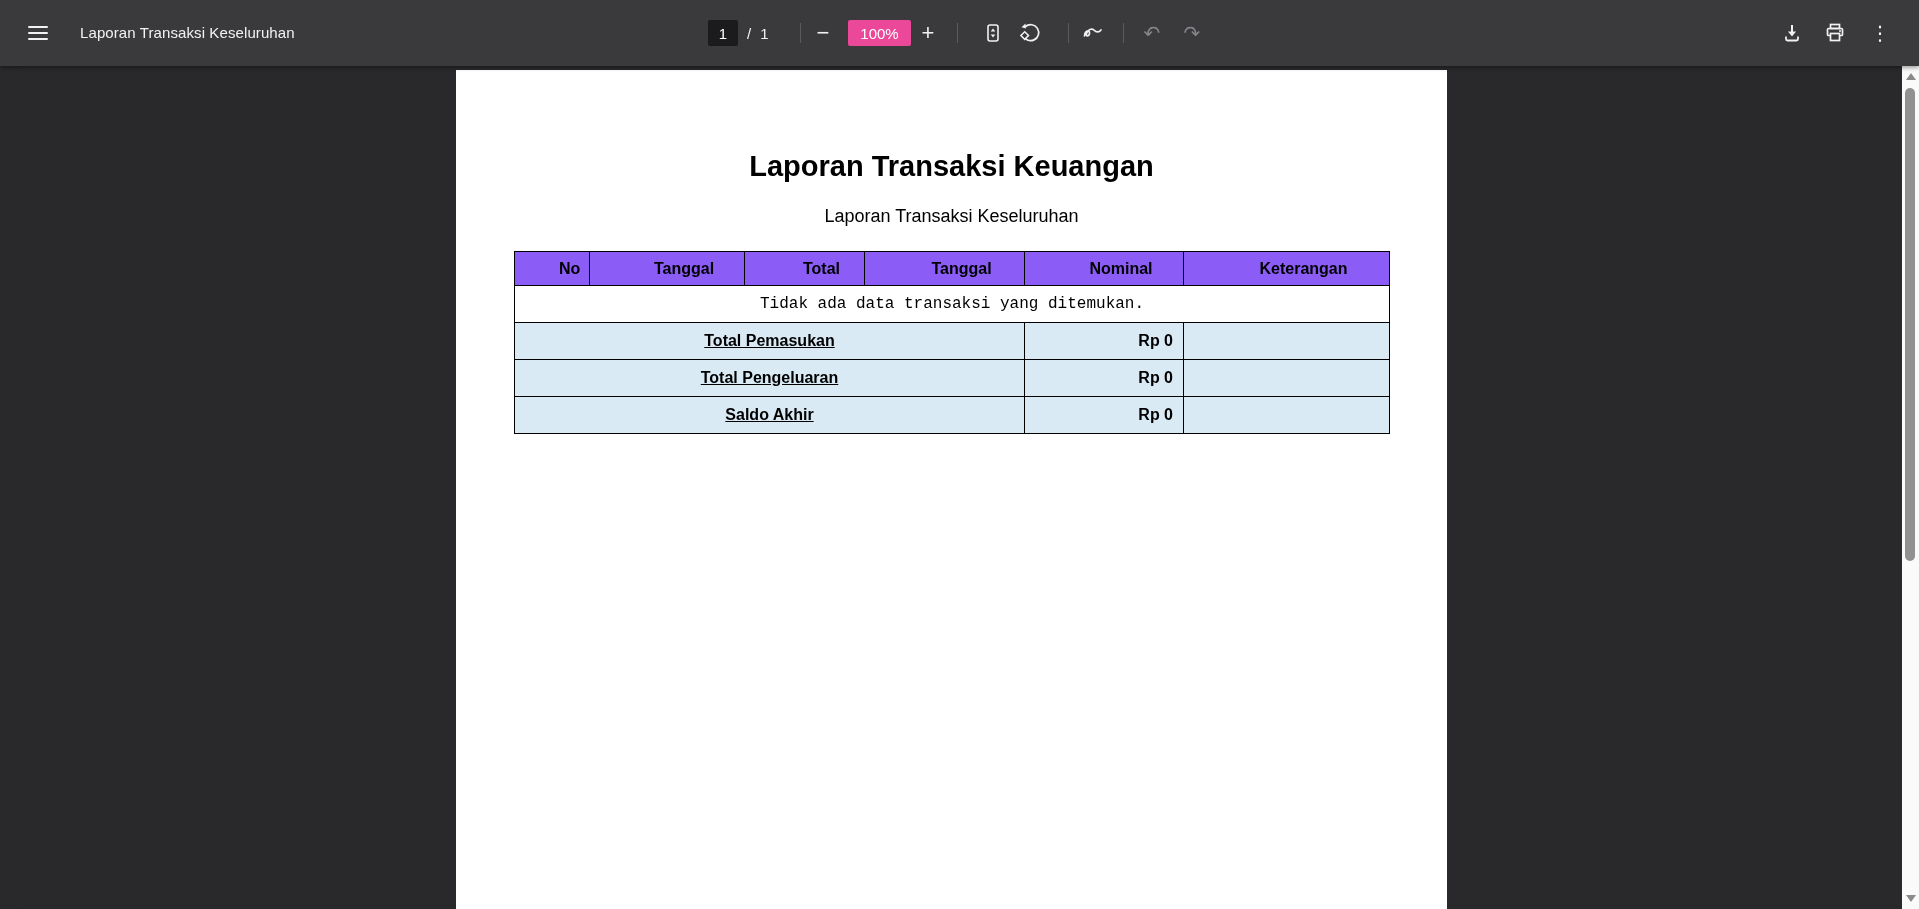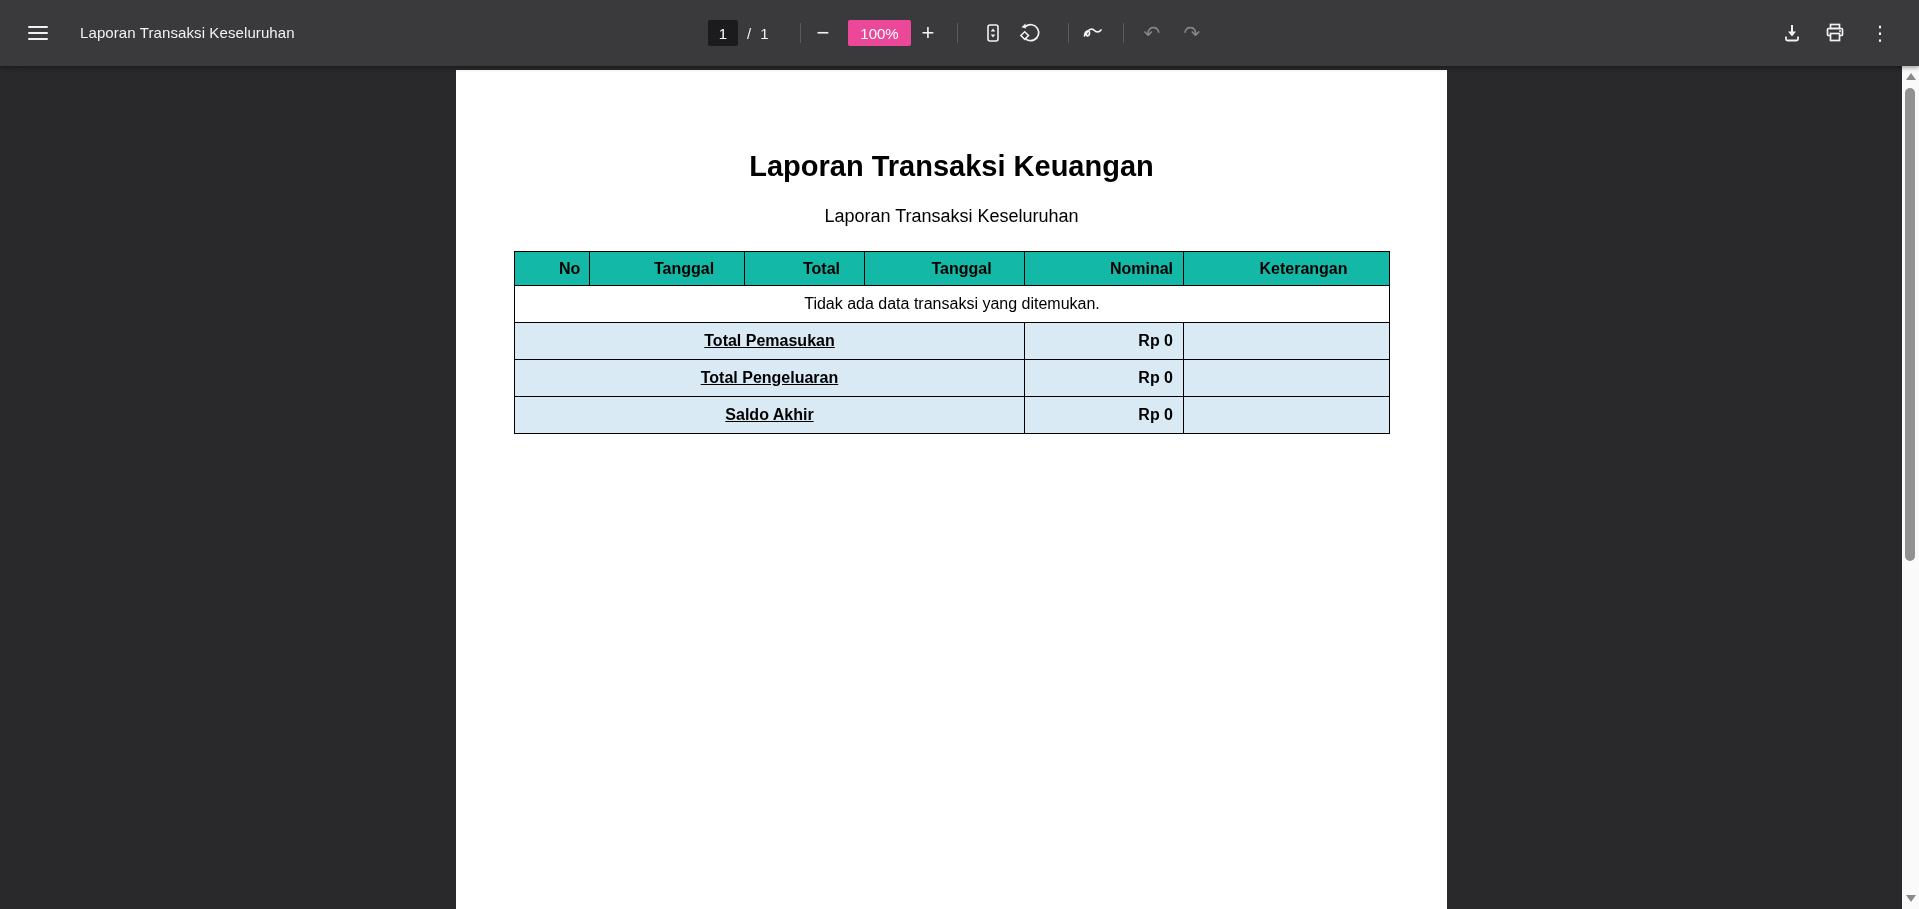--- a/index.html
+++ b/index.html
@@ -33,23 +33,23 @@
   
   .canvas{position:absolute;left:0;top:66px;width:1919px;height:843px;background:#29292c;border-radius:23px;}
   .page{position:absolute;left:456px;top:4px;width:991px;height:839px;background:#ffffff;color:#000;}
   .doc-title{position:absolute;left:0;top:80px;width:100%;text-align:center;
              font-size:29px;font-weight:bold;}
   .doc-subtitle{position:absolute;left:0;top:136px;width:100%;text-align:center;font-size:18px;}
   .tbl-wrap{position:absolute;left:58px;top:181px;width:875px;}
   table.report{width:875px;border-collapse:collapse;table-layout:fixed;
                font-size:16px;color:#000;}
   table.report th,table.report td{border:1px solid #000;padding:0 10px;overflow:hidden;}
-  table.report th{height:34px;background:#14b8a6;font-weight:bold;text-align:center;padding-left:44px;}
-  table.report th.num{text-align:right;}
-  td.empty-msg{height:37px;text-align:center;background:#fff;}
+  table.report th{height:34px;background:#8b5cf6;font-weight:bold;text-align:center;padding-left:44px;}
+  table.report th.num{text-align:center;}
+  td.empty-msg{height:37px;text-align:center;background:#fff;font-family:Liberation Mono, monospace;}
   tr.sum td{height:37px;background:#d9eaf5;font-weight:bold;}
   td.sum-label{text-align:center;text-decoration:underline;}
   td.sum-value{text-align:right;}
   .printed-at{position:absolute;left:58px;top:389px;width:875px;text-align:right;font-size:16px;}
 
   
   .scrollbar{position:absolute;right:0;top:66px;width:17px;height:843px;background:#fafafa;}
   .sb-arrow{position:absolute;left:0;width:17px;height:17px;display:flex;align-items:center;
             justify-content:center;cursor:pointer;}
   .sb-arrow.up{top:2px;}

